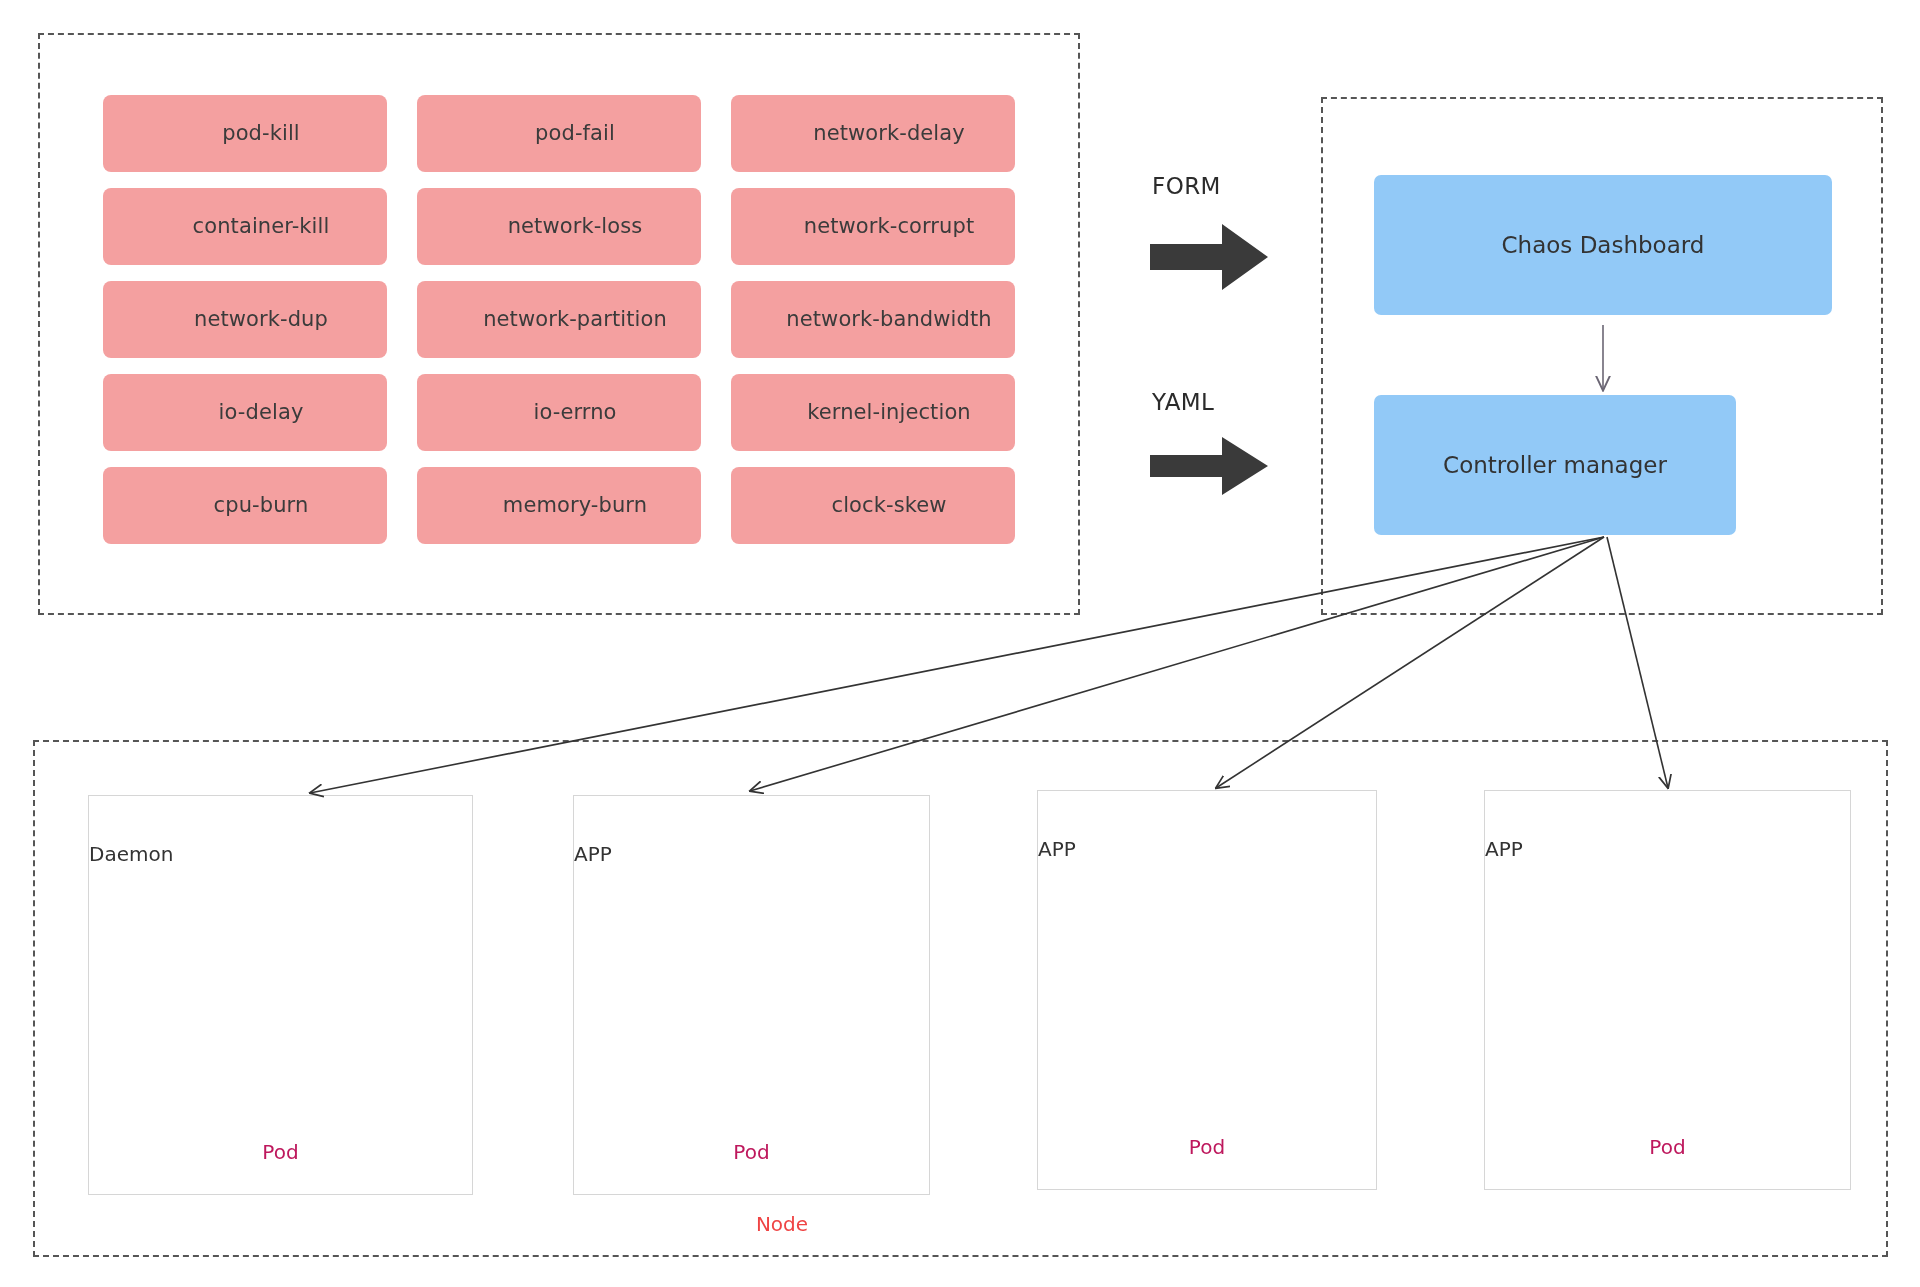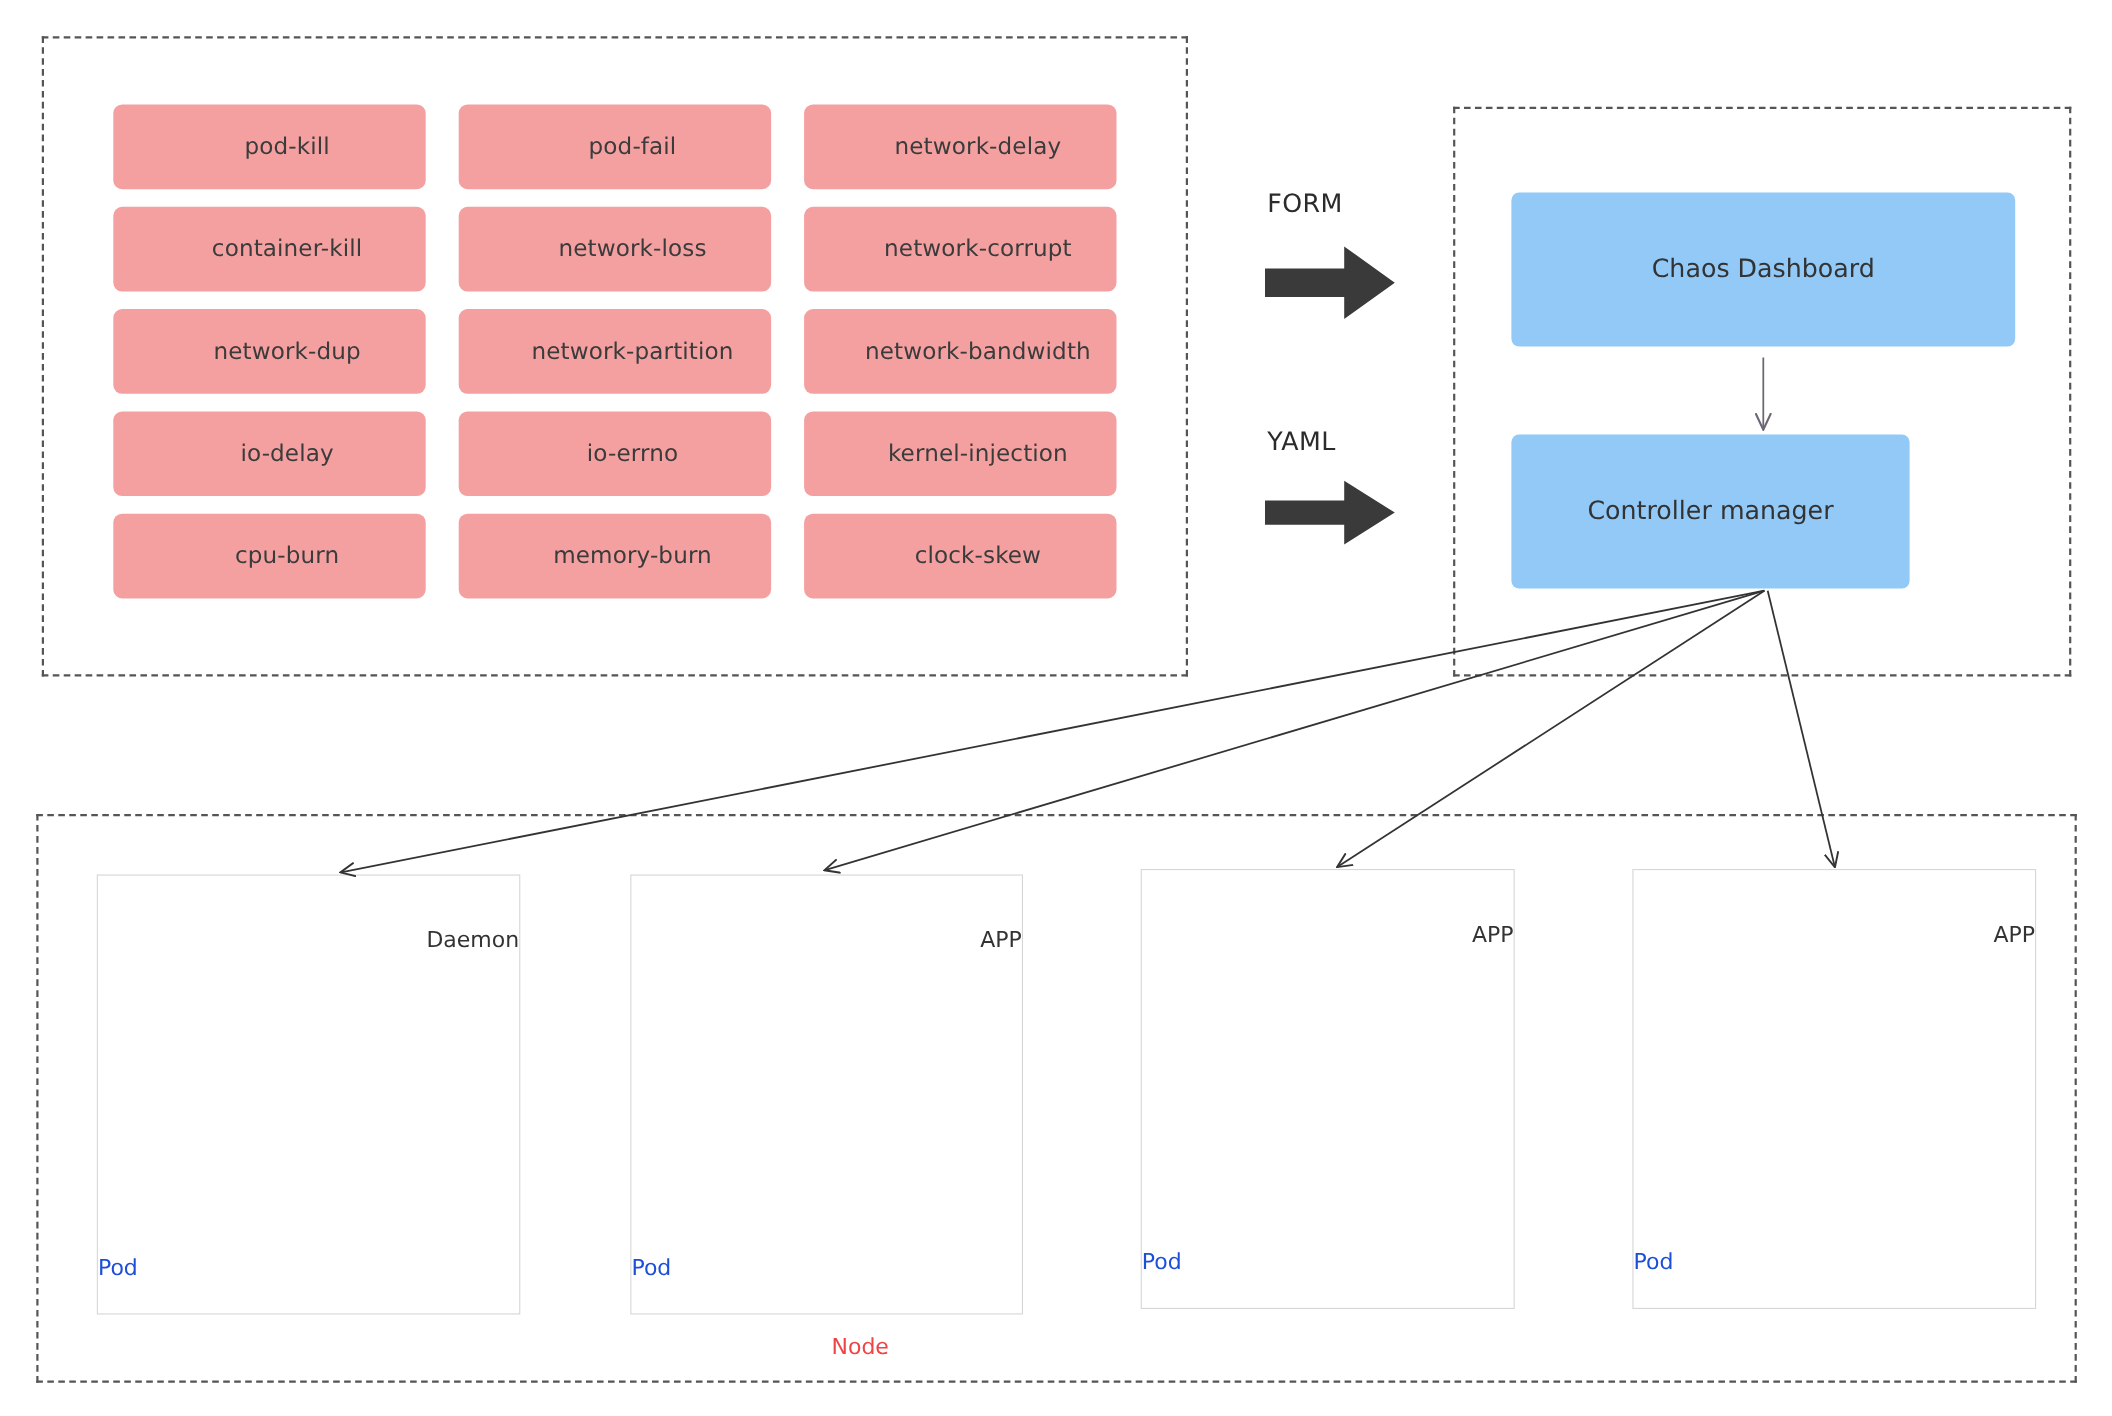--- a/index.html
+++ b/index.html
@@ -93,30 +93,30 @@
 
   .pod {
     position: absolute;
     border: 1px solid #d6d6d6;
     background: #ffffff;
     z-index: 2;
   }
   .pod-title {
     position: absolute;
     left: 0; right: 0; top: 46px;
-    text-align: right;
+    text-align: left;
     font-size: 20px;
     color: #333333;
   }
   .pod-foot {
     position: absolute;
     left: 0; right: 0; bottom: 30px;
-    text-align: left;
+    text-align: center;
     font-size: 20px;
-    color: #1d4ed8;
+    color: #be185d;
   }
   .container-chip {
     position: absolute;
     display: flex;
     align-items: center;
     justify-content: center;
     font-size: 21px;
     color: #333333;
   }
   .chip-blue { background: #92c9f7; }

